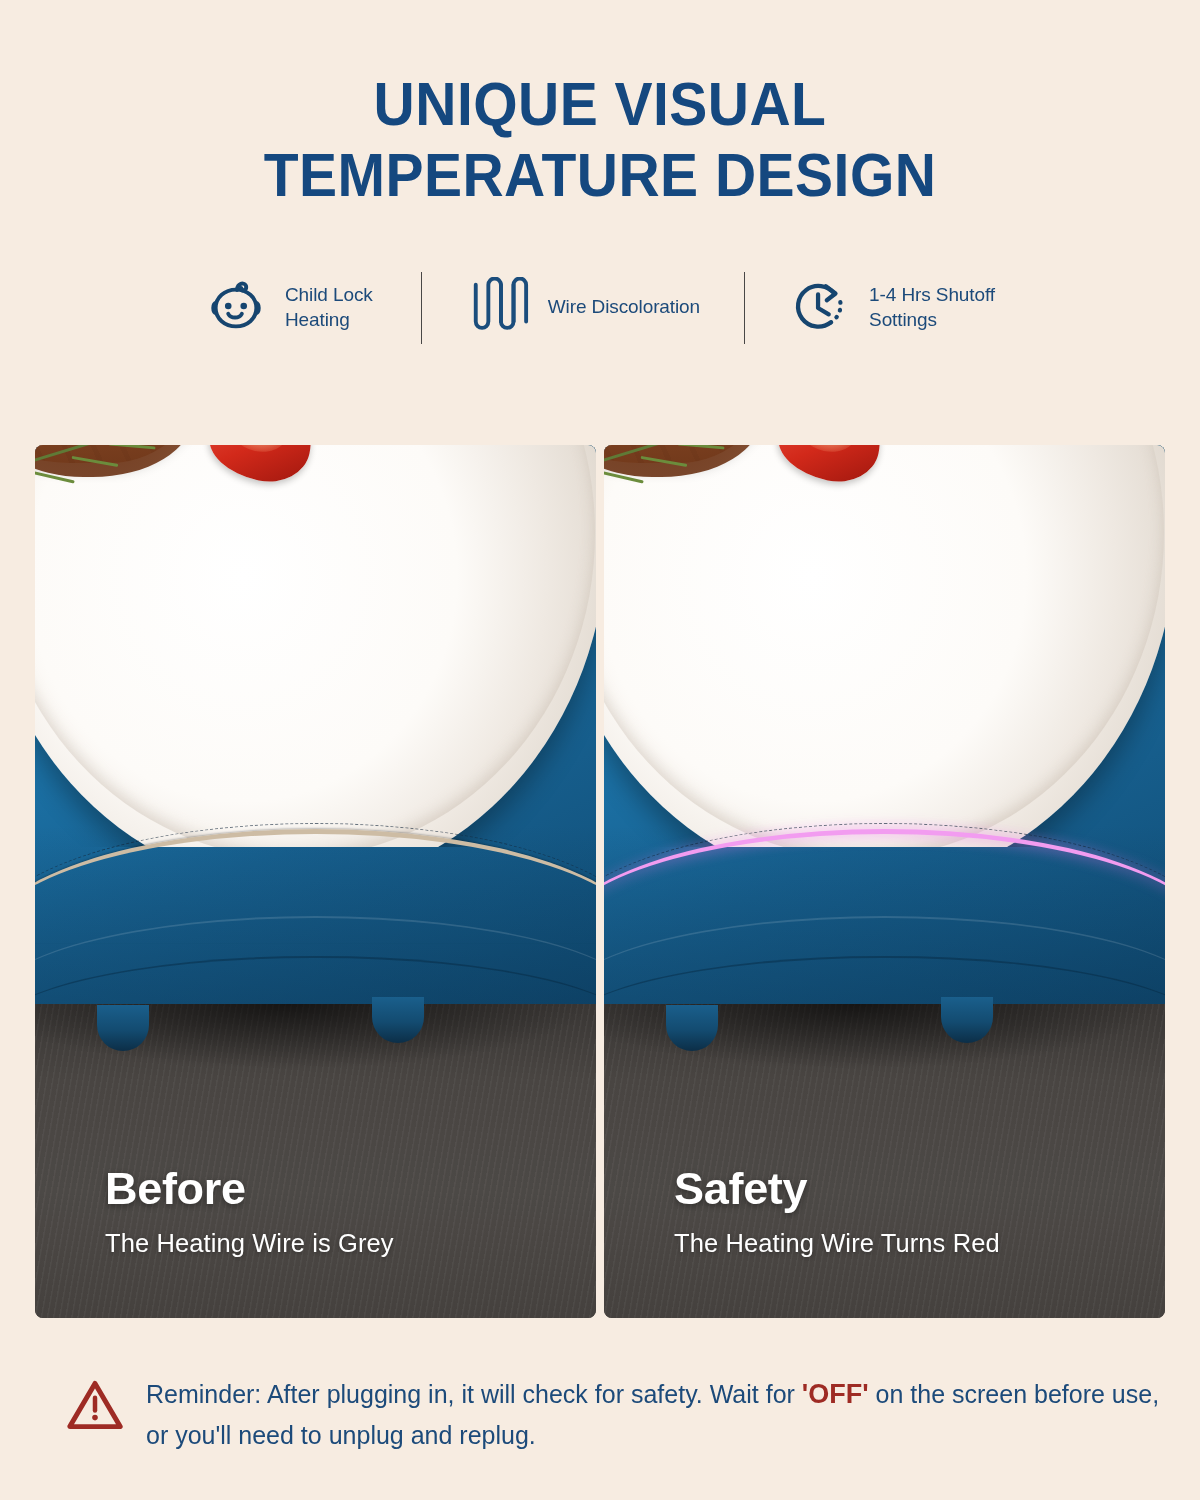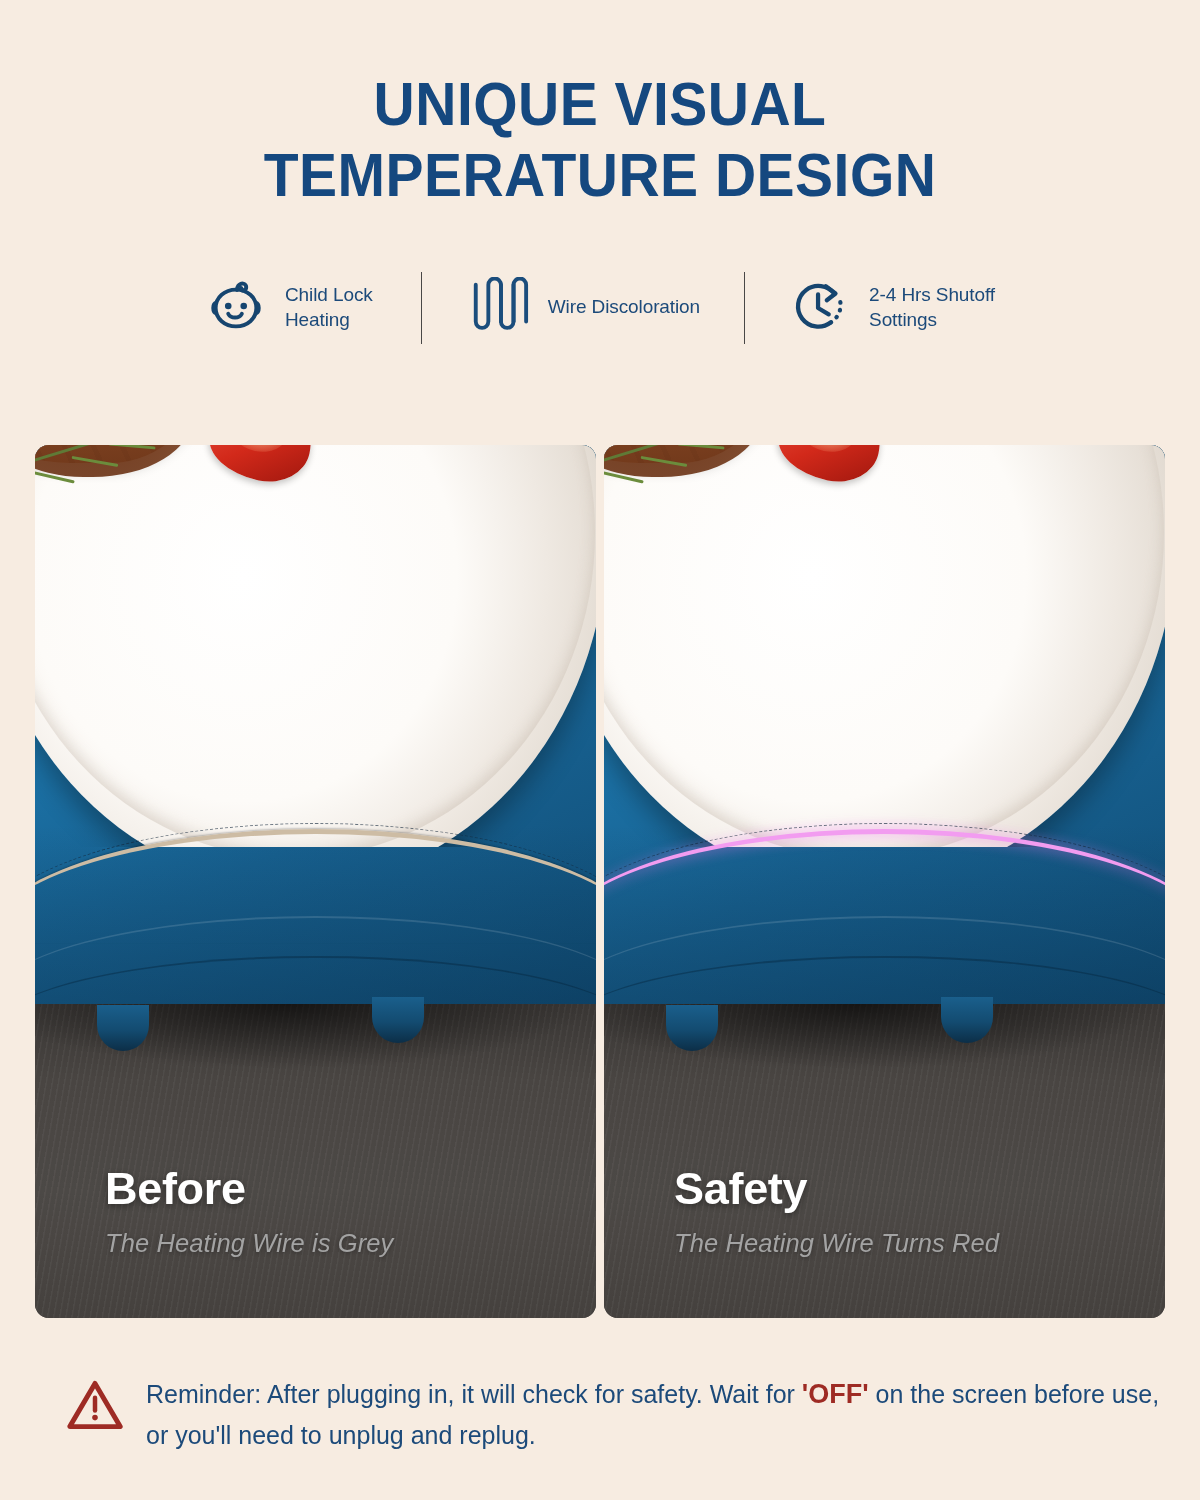--- a/index.html
+++ b/index.html
@@ -77,21 +77,21 @@
     top: 445px;
     width: 1130px;
     height: 873px;
     display: flex;
     gap: 8px;
   }
   .panel {
     position: relative;
     width: 561px;
     height: 873px;
-    border-radius: 14px;
+    border-radius: 8px;
     overflow: hidden;
     background: #3f3c3a;
   }
 
   
   .cooker {
     position: absolute;
     left: -4%;
     top: 0;
     width: 108%;
@@ -302,26 +302,25 @@
   .cap-title {
     color: #ffffff;
     font-size: 45px;
     font-weight: bold;
     line-height: 1;
     letter-spacing: -0.3px;
     text-shadow: 0 2px 6px rgba(0,0,0,0.4);
   }
   .cap-sub {
     margin-top: 20px;
-    color: #a3a3a3;
+    color: #ffffff;
     font-size: 25.5px;
     line-height: 1;
     letter-spacing: 0.1px;
     text-shadow: 0 1px 4px rgba(0,0,0,0.35);
-    font-style: italic;
   }
 
   
   .reminder {
     position: absolute;
     left: 66px;
     top: 1374px;
     width: 1100px;
     display: flex;
     align-items: flex-start;
@@ -388,21 +387,21 @@
   <div class="sp-d"></div>
 
   <div class="feature">
     <svg class="feature-icon" viewBox="0 0 64 64">
       <path d="M47 17.5A21 21 0 1 0 43 47" fill="none" stroke="#16456f" stroke-width="4.4" stroke-linecap="round"></path>
       <path d="M53 26a21 21 0 0 1-10 21" fill="none" stroke="#16456f" stroke-width="4.4" stroke-linecap="round" stroke-dasharray="0.5 7.5"></path>
       <path d="M38 9.5l10 7.5-9 7" fill="none" stroke="#16456f" stroke-width="4.4" stroke-linecap="round" stroke-linejoin="round"></path>
       <path d="M30 18v14l11 6.5" fill="none" stroke="#16456f" stroke-width="4.4" stroke-linecap="round" stroke-linejoin="round"></path>
     </svg>
     <div class="feature-text">
-      <span>2-4 Hrs Shutoff</span>
+      <span>1-4 Hrs Shutoff</span>
       <span class="t2">Sottings</span>
     </div>
   </div>
 
 </div>
 
 <div class="panels">
 
   <div class="panel panel-before">
     <div class="floor">

